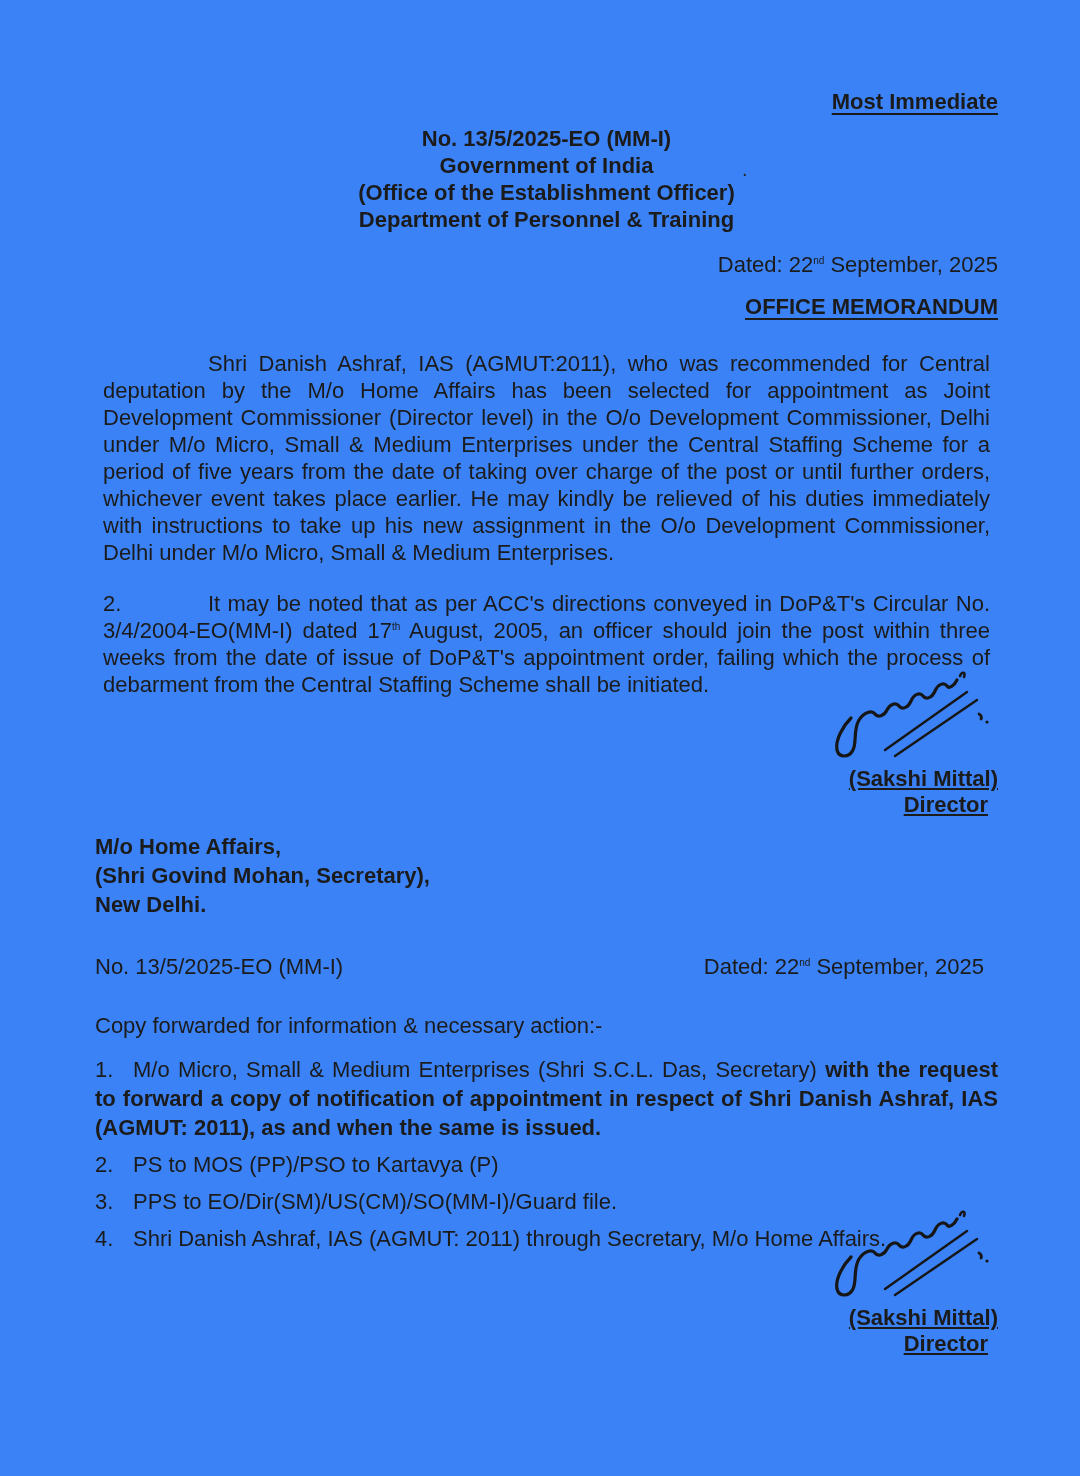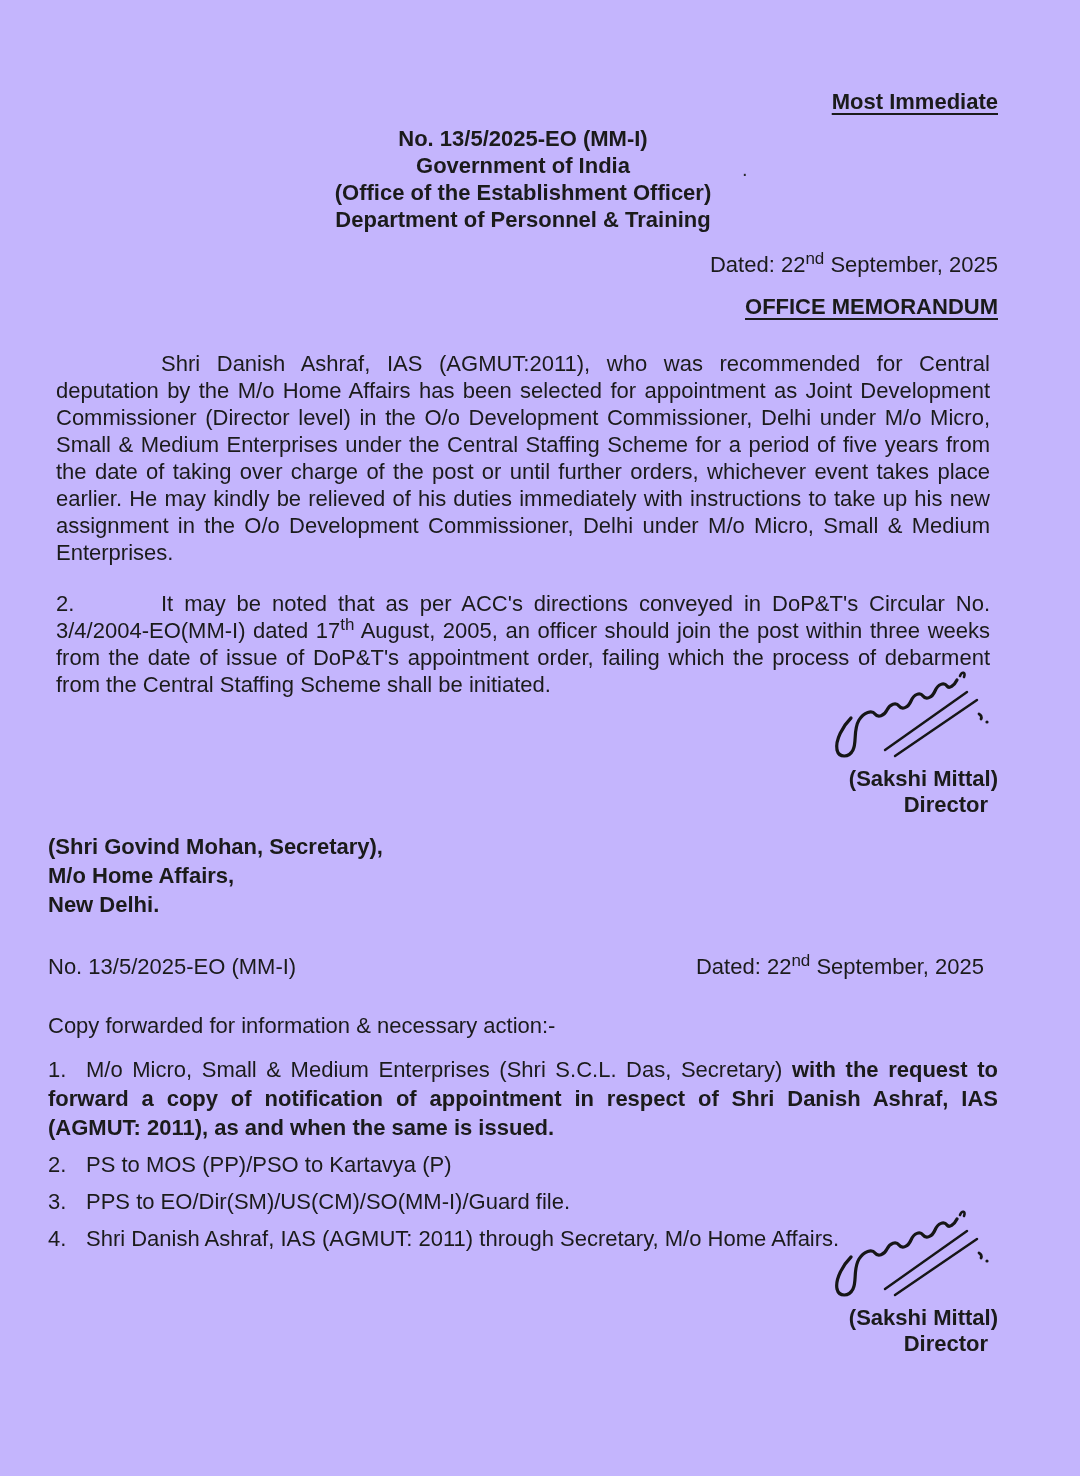--- a/index.html
+++ b/index.html
@@ -1,22 +1,22 @@
 <!DOCTYPE html>
 <html><head>
 <meta charset="utf-8">
 <style>
   html,body{margin:0;padding:0;background:#ffffff;}
   .page{
     position:relative;
     width:1080px;
     height:1476px;
-    background:#c4b5fd;
+    background:#3b82f6;
     box-sizing:border-box;
-    padding:88px 82px 0 48px;
+    padding:88px 82px 0 95px;
     font-family:"Liberation Sans", sans-serif;
     color:#1b1b1b;
     font-size:22px;
     overflow:hidden;
   }
   .most-immediate{
     text-align:right;
     font-weight:700;
     line-height:27px;
   }
@@ -37,21 +37,21 @@
     top:158px;
     font-size:20px;
     color:#2a2a2a;
   }
   .place-date{
     margin-top:18px;
     text-align:right;
     line-height:27px;
   }
   sup{
-    font-size:17px;
+    font-size:10px;
     line-height:0;
     vertical-align:super;
   }
   .memo-title{
     margin-top:16px;
     text-align:right;
     font-weight:700;
   }
   .memo-title span{
     text-decoration:underline;
@@ -73,20 +73,21 @@
   .pnum{
     display:inline-block;
     width:105px;
   }
   .sig-block{
     width:250px;
     margin-left:auto;
     text-align:right;
     font-weight:700;
     line-height:26px;
+    text-decoration:underline;
   }
   .sig-block svg{
     display:block;
     margin-left:auto;
     margin-right:4px;
   }
   .sig1{margin-top:-40px;}
   .sig2{margin-top:-48px;}
   .sig-designation{padding-right:10px;}
   .addressee{
@@ -158,22 +159,22 @@
         <path stroke-width="2.4" d="M66 90 L 148 34"></path>
         <path stroke-width="2.8" d="M150 48 c 2 1, 3 3, 2 5"></path>
         <circle cx="158" cy="56" r="1.6" fill="#161616" stroke="none"></circle>
       </g>
     </svg>
     <div>(Sakshi Mittal)</div>
     <div class="sig-designation">Director</div>
   </div>
 
   <div class="addressee">
+    <div>M/o Home Affairs,</div>
     <div>(Shri Govind Mohan, Secretary),</div>
-    <div>M/o Home Affairs,</div>
     <div>New Delhi.</div>
   </div>
 
   <div class="ref-row">
     <div>No. 13/5/2025-EO (MM-I)</div>
     <div class="ref-date"><span>Dated: 22</span><sup>nd</sup><span> September, 2025</span></div>
   </div>
 
   <div class="copy-intro">Copy forwarded for information &amp; necessary action:-</div>
 

